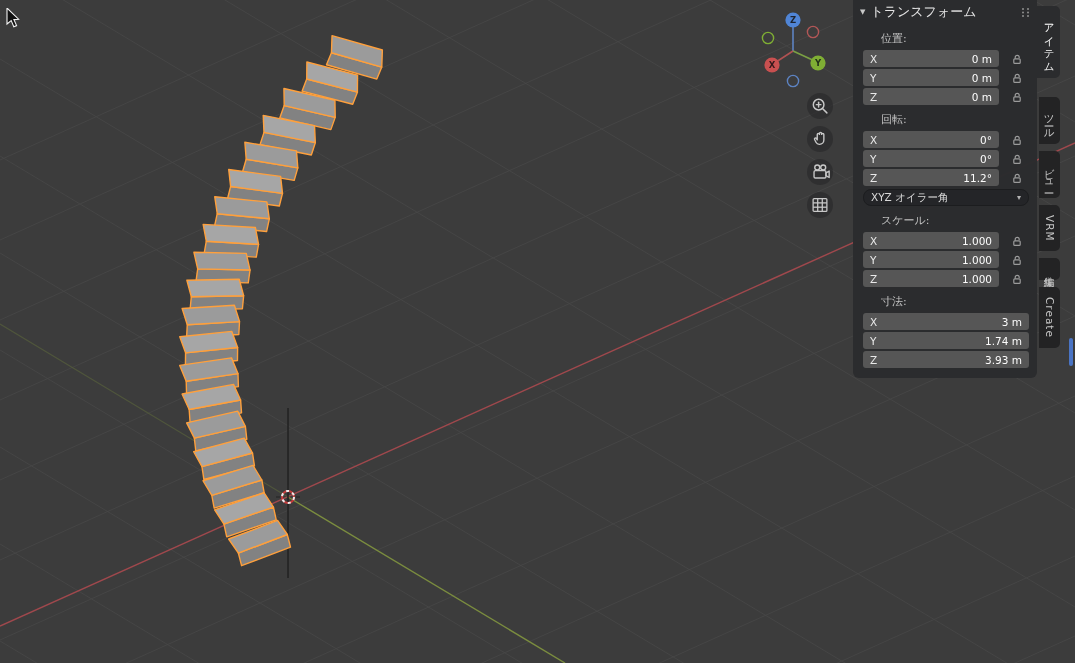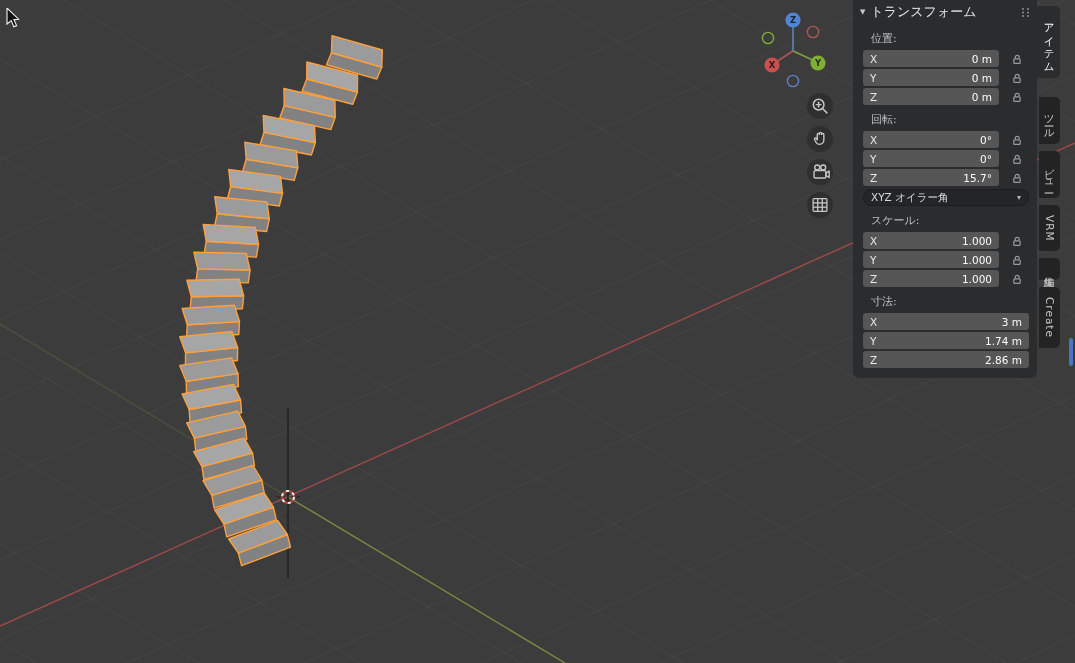--- a/index.html
+++ b/index.html
@@ -15,21 +15,21 @@
   .npanel{
     position:absolute;left:853px;top:0;width:184px;
     background:rgba(43,44,46,0.98);
     border-radius:0 0 6px 6px;
     padding-bottom:8px;
     color:#dadada;
   }
   .phead{display:flex;align-items:center;height:24px;padding:0 7px;gap:5px;}
   .chev{font-size:7px;color:#c8c8c8;line-height:1;}
   .ptitle{font-size:13px;color:#e6e6e6;flex:1;}
-  .seclabel{font-size:11px;color:#c2c2c2;margin:7px 18px 4px;}
+  .seclabel{font-size:11px;color:#c2c2c2;margin:7px 28px 4px;}
   .row{display:flex;align-items:center;margin:0 8px 2px 10px;height:17px;gap:6px;}
   .field{
     flex:1;height:17px;background:#565656;border-radius:3px;
     display:flex;align-items:center;justify-content:space-between;
     padding:0 7px;font-size:10.5px;box-sizing:border-box;
   }
   .field .axis{color:#e9e9e9;}
   .field .val{color:#fcfcfc;margin-left:47px;}
   .lockbtn{width:24px;height:16px;display:flex;align-items:center;justify-content:center;}
   .dropdown{
@@ -317,21 +317,21 @@
     <span class="lockbtn">
         <svg width="12" height="12" viewBox="0 0 12 12" fill="none" stroke="#9b9b9b" stroke-width="1.2">
           <rect x="2.8" y="5.8" width="6.4" height="4.6" rx="1"></rect>
           <path d="M4.2 5.8 V4.4 a2 2 0 0 1 4 0 V5"></path>
         </svg>
       </span>
   </div>
   <div class="row">
     <div class="field">
       <span class="axis">Z</span>
-      <span class="val">15.7°</span>
+      <span class="val">11.2°</span>
     </div>
     <span class="lockbtn">
         <svg width="12" height="12" viewBox="0 0 12 12" fill="none" stroke="#9b9b9b" stroke-width="1.2">
           <rect x="2.8" y="5.8" width="6.4" height="4.6" rx="1"></rect>
           <path d="M4.2 5.8 V4.4 a2 2 0 0 1 4 0 V5"></path>
         </svg>
       </span>
   </div>
 
   <div class="dropdown">
@@ -386,21 +386,21 @@
   </div>
   <div class="row">
     <div class="field">
       <span class="axis">Y</span>
       <span class="val">1.74 m</span>
     </div>
   </div>
   <div class="row">
     <div class="field">
       <span class="axis">Z</span>
-      <span class="val">2.86 m</span>
+      <span class="val">3.93 m</span>
     </div>
   </div>
 </div>
 
 <nav class="tabs">
   <div class="tab active">アイテム</div>
   <div class="tab">ツール</div>
   <div class="tab">ビュー</div>
   <div class="tab">VRM</div>
   <div class="tab">編集</div>

